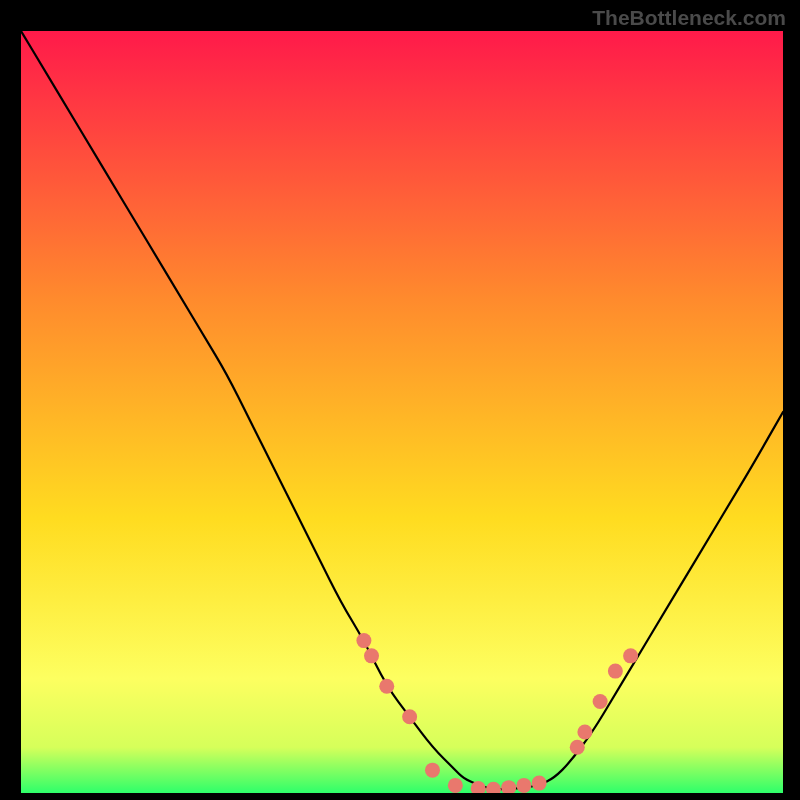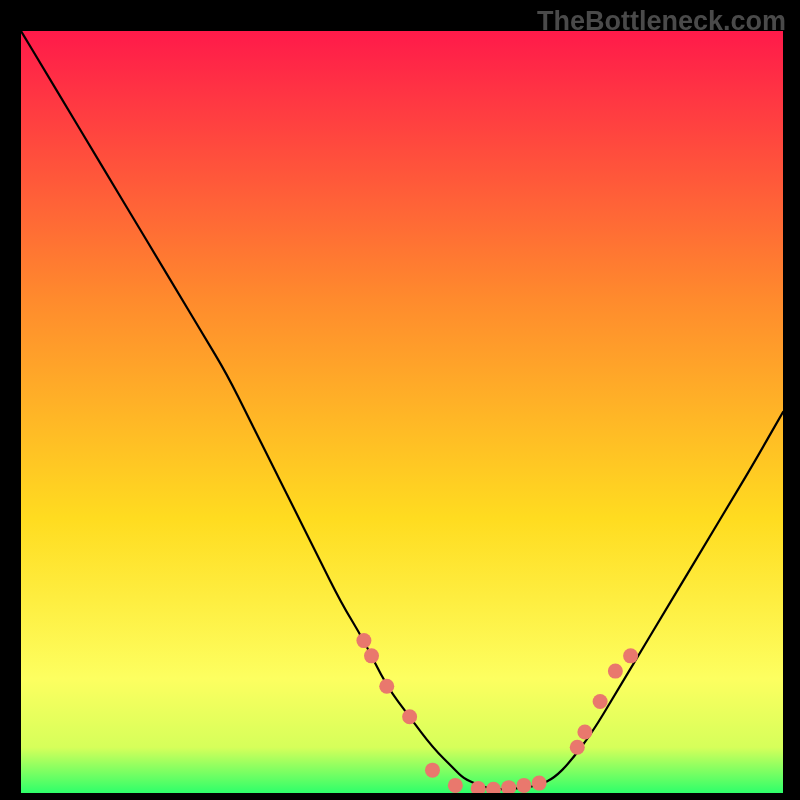--- a/index.html
+++ b/index.html
@@ -15,21 +15,21 @@
     position: relative;
     width: 800px;
     height: 800px;
     background: #000;
   }
   .watermark {
     position: absolute;
     top: 6px;
     right: 14px;
     color: #4a4a4a;
-    font-size: 27px;
+    font-size: 21px;
     font-weight: 600;
     letter-spacing: 0;
   }
   .plot {
     position: absolute;
     left: 21px;
     top: 31px;
     width: 762px;
     height: 762px;
   }

